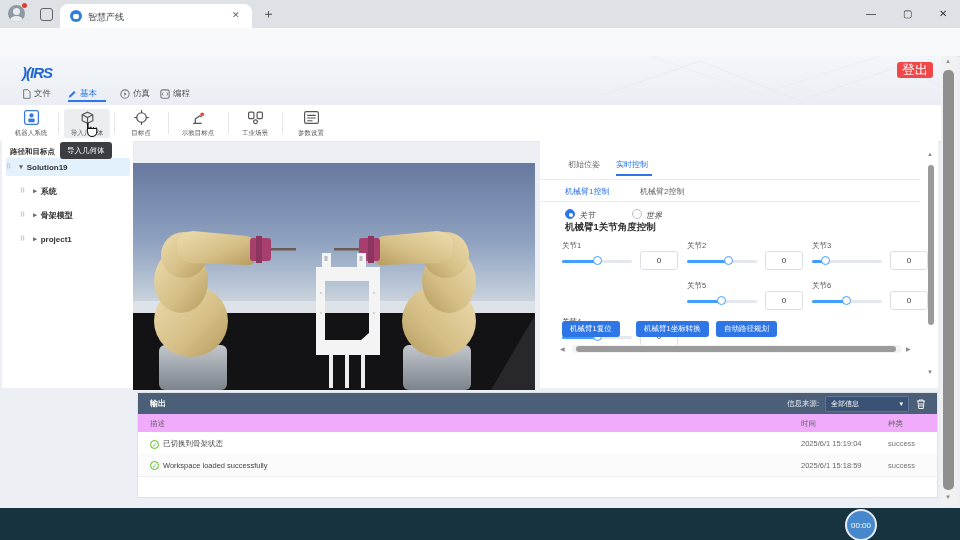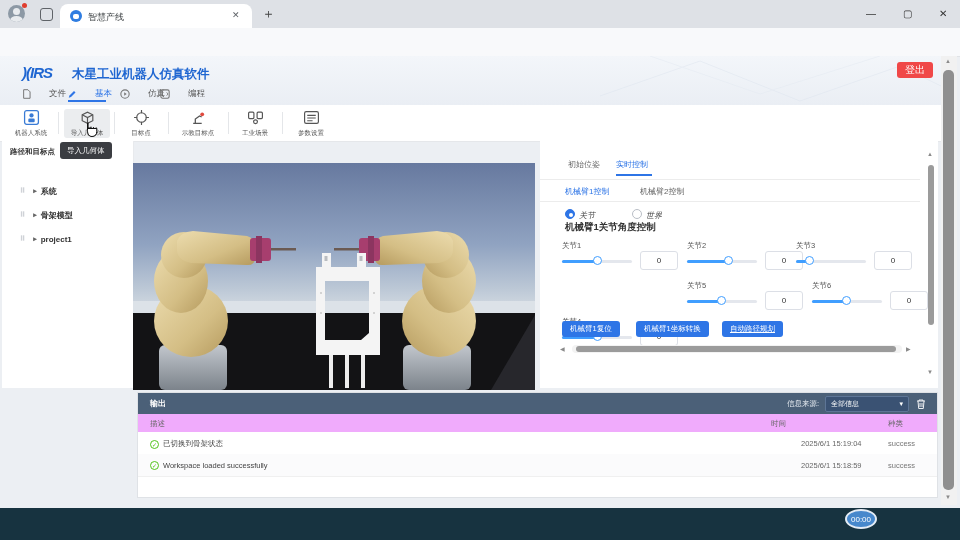--- a/index.html
+++ b/index.html
@@ -25,23 +25,23 @@
   .pill{left:84px;top:32px;width:776px;height:20px;background:#fff;border:1px solid #dbdfe4;border-radius:10px;}
   .pillico{top:37px;font-size:9px;color:#5f6368;}
   .url{left:114px;top:37px;font-size:9.5px;color:#202124;}
   .fav-star{color:#1a73e8 !important;}
   .copilot{left:930px;top:34px;width:15px;height:15px;border-radius:50%;
     background:conic-gradient(#4e8ef7,#9b59f5,#f2994a,#e8c33e,#4e8ef7);}
   
   .apphdr{left:0;top:56px;width:941px;height:49px;background:linear-gradient(180deg,#f3f6fa,#eaeef4);}
   .logo{left:22px;top:8px;font-size:15px;font-weight:bold;font-style:italic;color:#1f66d1;letter-spacing:-1px;}
   .apptitle{left:72px;top:10px;font-size:12.5px;font-weight:bold;color:#1f66d1;}
-  .logout{left:897px;top:6px;width:36px;height:16px;background:#f04848;color:#fff;font-size:10px;
+  .logout{left:897px;top:6px;width:36px;height:16px;background:#f04848;color:#fff;font-size:13px;
     border-radius:3px;display:flex;align-items:center;justify-content:center;}
-  .menuitem{top:88px;font-size:8.5px;color:#555;display:flex;align-items:center;gap:18px;}
+  .menuitem{top:88px;font-size:8.5px;color:#555;display:flex;align-items:center;gap:3px;}
   .menuitem.active{color:#2e75e6;}
   .menu-underline{left:68px;top:100px;width:38px;height:2px;background:#2e75e6;}
   
   .toolbar{left:0;top:105px;width:941px;height:36px;background:#fff;border-bottom:1px solid #e5e7ea;}
   .tool{top:109px;width:46px;height:29px;display:flex;flex-direction:column;align-items:center;justify-content:space-between;}
   .tool .tlabel{font-size:6.5px;color:#555;white-space:nowrap;}
   .tool.hover{background:#ebedef;border-radius:3px;}
   .tooldiv{top:112px;width:1px;height:22px;background:#e4e6e9;}
   .tooltip{left:60px;top:142px;height:17px;line-height:17px;padding:0 7px;background:rgba(48,51,56,.95);
     color:#fff;font-size:7.5px;border-radius:3px;z-index:30;}
@@ -96,21 +96,21 @@
   .otime{position:absolute;left:663px;top:7px;font-size:7.5px;color:#666;}
   .otype{position:absolute;left:750px;top:7px;font-size:7.5px;color:#777;}
   .stico{width:9px;height:9px;border-radius:50%;box-sizing:border-box;font-size:6px;line-height:8px;text-align:center;}
   .stico.ok{border:1px solid #52c41a;color:#52c41a;}
   .stico.err{border:1px solid #f5222d;color:#f5222d;}
   
   .pgscroll{left:941px;top:56px;width:16px;height:449px;background:#f1f1f1;}
   .pgthumb{left:943px;top:70px;width:11px;height:420px;background:#8f8f8f;border-radius:5px;}
   
   .taskbar{left:0;top:508px;width:960px;height:32px;background:#173340;}
-  .reccircle{left:845px;top:509px;width:32px;height:20px;border-radius:50%;background:#4788cc;border:2px solid #e4ecf5;
+  .reccircle{left:845px;top:509px;width:32px;height:32px;border-radius:50%;background:#4788cc;border:2px solid #e4ecf5;
     box-sizing:border-box;color:#fff;font-size:8px;display:flex;align-items:center;justify-content:center;z-index:5;text-align:center;}
   .deco{pointer-events:none;}
 </style>
 </head>
 <body>
 
 <div id="screen">
 
   <div class="abs tabbar">
     <div class="abs avatar"></div>
@@ -140,21 +140,20 @@
     <div class="abs pillico" style="left:906px;font-size:11px;">⋯</div>
     <div class="abs copilot"></div>
   </div>
 
   <div class="abs apphdr">
     <svg class="abs deco" width="941" height="49" style="left:0;top:0;opacity:.5">
       <polyline points="600,40 700,5 800,45 900,10 941,30" stroke="#dde4ee" fill="none" stroke-width="1"></polyline>
       <polyline points="650,0 760,38 880,0" stroke="#e3e9f1" fill="none" stroke-width="1"></polyline>
     </svg>
     <div class="abs logo">)(IRS</div>
-    <div class="abs apptitle">木星工业机器人仿真软件</div>
     <div class="abs logout">登出</div>
   </div>
 
   <div class="abs menuitem" style="left:22px;">
     <svg width="9" height="10" viewBox="0 0 12 14">
         <path d="M2,1 h6 l3,3 v9 h-9 z" fill="none" stroke="#777" stroke-width="1.4"></path>
       </svg>
     <span>文件</span>
   </div>
   <div class="abs menuitem active" style="left:68px;">
@@ -232,20 +231,25 @@
 
   <div class="abs tooltip">导入几何体</div>
 
   <svg class="abs" style="left:84px;top:122px;z-index:40;" width="14" height="16" viewBox="0 0 14 16">
     <path d="M4,1 v7 M4,8 c0,3 1,6 4,6 c3,0 4.5-2 4.5-4.5 V6 M4,6 h3 M7,5 v3 M9.5,5.5 v3 M12,6 v3" fill="#fff" stroke="#111" stroke-width="1.2" stroke-linecap="round"></path>
     <path d="M3.5,1 L3.5,8.5 C3.5,12 5,14.5 8,14.5 C11,14.5 12.8,12.5 12.8,9.5 L12.8,6.5 L3.5,6.5 Z" fill="#fff" stroke="#111" stroke-width="1"></path>
   </svg>
 
   <div class="abs sidebar">
     <div class="abs sbtitle">路径和目标点</div>
+    <div class="abs trow sel" style="top:17px;">
+      <span class="handle">⠿</span>
+      <span class="caret" style="margin-left:4px;">▾</span>
+      <span>Solution19</span>
+    </div>
     <div class="abs trow" style="top:65px;padding-left:14px;width:110px;">
       <span class="handle">⠿</span>
       <span class="caret" style="margin-left:4px;">▸</span>
       <span>骨架模型</span>
     </div>
     <div class="abs trow" style="top:41px;padding-left:14px;width:110px;">
       <span class="handle">⠿</span>
       <span class="caret" style="margin-left:4px;">▸</span>
       <span>系统</span>
     </div>
@@ -336,21 +340,21 @@
     </div>
     <div class="abs jg" style="left:147px;top:100px;">
       <div class="jlabel">关节2</div>
       <div class="slider">
         <div class="strack"></div>
         <div class="sfill" style="width: 60%;"></div>
         <div class="sthumb" style="left: calc(60% - 5px);"></div>
       </div>
       <input class="jinput" value="0" style="">
     </div>
-    <div class="abs jg" style="left:256px;top:100px;">
+    <div class="abs jg" style="left:272px;top:100px;">
       <div class="jlabel">关节3</div>
       <div class="slider">
         <div class="strack"></div>
         <div class="sfill" style="width: 20%;"></div>
         <div class="sthumb" style="left: calc(20% - 5px);"></div>
       </div>
       <input class="jinput" value="0" style="">
     </div>
     <div class="abs jg" style="left:22px;top:140px;margin-top:36px;">
       <div class="jlabel">关节4</div>
@@ -375,21 +379,21 @@
       <div class="slider">
         <div class="strack"></div>
         <div class="sfill" style="width: 50%;"></div>
         <div class="sthumb" style="left: calc(50% - 5px);"></div>
       </div>
       <input class="jinput" value="0" style="">
     </div>
 
     <div class="bbtn" style="left:22px;">机械臂1复位</div>
     <div class="bbtn" style="left:96px;">机械臂1坐标转换</div>
-    <div class="bbtn" style="left:182px;text-decoration:underline;">自动路径规划</div>
+    <div class="bbtn" style="left:176px;">自动路径规划</div>
 
     <span class="abs scrollarrow" style="left:20px;top:204px;">◀</span>
     <div class="abs vtrack" style="left:32px;top:204px;width:330px;height:8px;border-radius:4px;">
       <div class="hthumb" style="left:4px;top:1px;width:320px;height:6px;"></div>
     </div>
     <span class="abs scrollarrow" style="left:366px;top:204px;">▶</span>
 
     <span class="abs scrollarrow" style="left:387px;top:10px;">▲</span>
     <div class="abs hthumb" style="left:388px;top:24px;width:6px;height:160px;"></div>
     <span class="abs scrollarrow" style="left:387px;top:228px;">▼</span>
@@ -402,21 +406,21 @@
       <div class="oselect">
         <span>全部信息</span>
         <span>▾</span>
       </div>
       <svg width="12" height="12" viewBox="0 0 12 12" style="margin-right:10px;">
         <path d="M2,3 H10 M4,3 V2 H8 V3 M3,3 L3.7,10.5 H8.3 L9,3 M5,5 V9 M7,5 V9" stroke="#fff" fill="none" stroke-width="0.9"></path>
       </svg>
     </div>
     <div class="abs ocolhdr">
       <span class="ocol" style="left:12px;">描述</span>
-      <span class="ocol" style="left:633px;">时间</span>
+      <span class="ocol" style="left:663px;">时间</span>
       <span class="ocol" style="left:750px;">种类</span>
     </div>
     <div class="abs orow" style="top:39px;">
       <span class="odesc">
           <span class="stico ok">✓</span>
           <span>已切换到骨架状态</span>
         </span>
       <span class="otime">2025/6/1 15:19:04</span>
       <span class="otype">success</span>
     </div>

